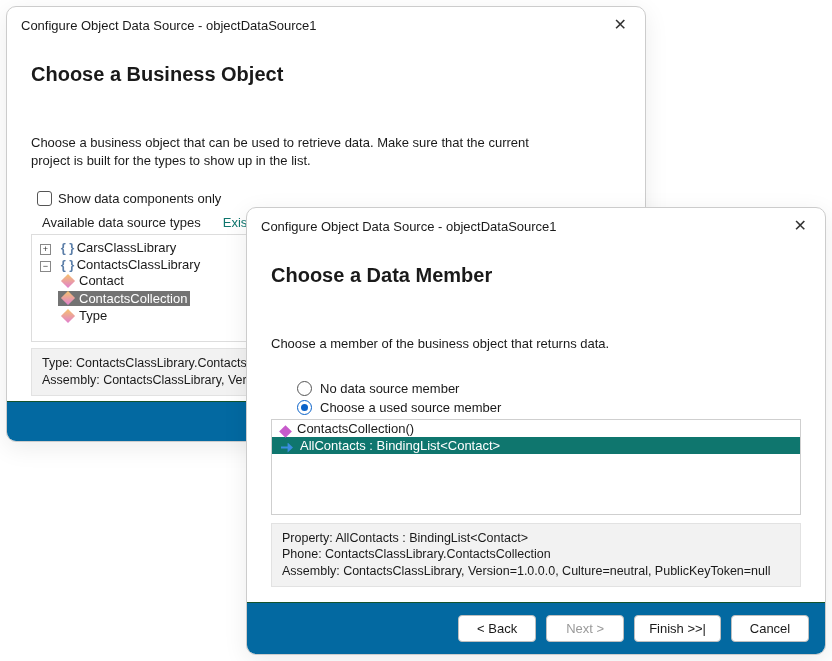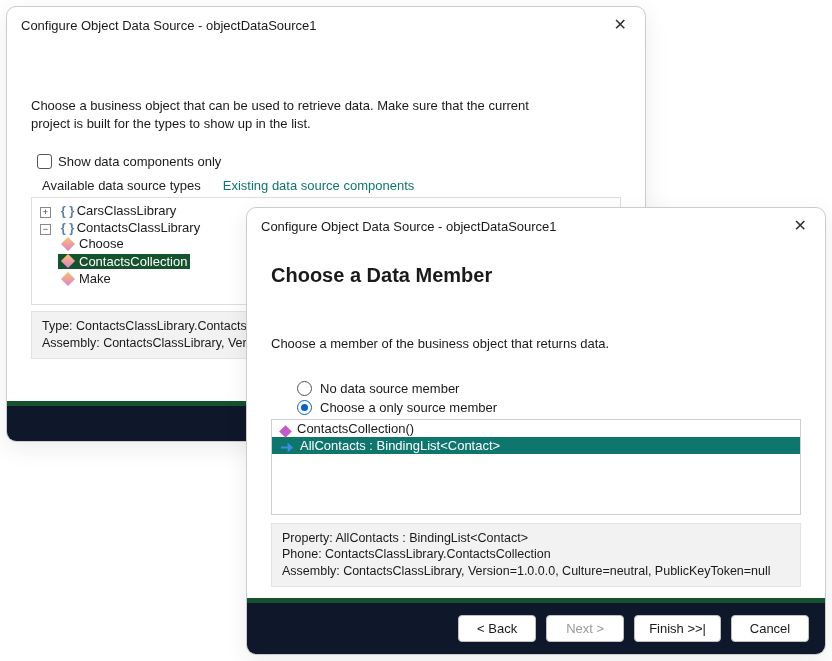--- a/index.html
+++ b/index.html
@@ -70,21 +70,21 @@
     border-top: 1px solid #ddd;
     background: #fff;
     padding: 4px 4px;
     height: 108px;
     overflow: hidden;
   }
   .tree ul { list-style: none; margin: 0; padding: 0 0 0 18px; }
   .tree > ul { padding-left: 4px; }
   .tree li { padding: 1px 0; white-space: nowrap; }
   .node { display: inline-flex; align-items: center; gap: 4px; padding: 0 3px; }
-  .node.sel { background: #14532d; color: #fff; }
+  .node.sel { background: #737373; color: #fff; }
   .expander {
     width: 11px; height: 11px; border: 1px solid #888; display: inline-flex;
     align-items: center; justify-content: center; font-size: 9px; line-height: 1;
     color: #333; background: #fff; margin-right: 3px;
   }
   .ico-ns {
     display: inline-block; width: 12px; color: #5b7ea8; font-weight: 700;
   }
   .ico-cls {
     display: inline-block; width: 10px; height: 10px;
@@ -104,22 +104,22 @@
   }
   .info-box {
     background: #f2f2f2;
     border: 1px solid #e2e2e2;
     padding: 6px 10px;
     font-size: 12.5px;
     line-height: 1.35;
     margin-top: 6px;
   }
   .footer {
-    background: #0f172a;
-    border-top: 5px solid #14532d;
+    background: #0369a1;
+    border-top: 1px solid #14532d;
     padding: 12px 16px;
     display: flex;
     justify-content: flex-end;
     gap: 10px;
   }
   .btn {
     min-width: 78px;
     padding: 5px 14px;
     border: 1px solid #bfbfbf;
     border-radius: 4px;
@@ -156,20 +156,21 @@
 </style>
 </head>
 <body>
 
 <div class="dialog dlg1">
   <div class="titlebar">
     <span>Configure Object Data Source - objectDataSource1</span>
     <span class="close-x">✕</span>
   </div>
   <div class="dlg-body">
+    <h2 class="heading">Choose a Business Object</h2>
     <div class="subtext">Choose a business object that can be used to retrieve data. Make sure that the current project is built for the types to show up in the list.</div>
 
     <div class="chk-row">
       <span class="chk"></span>
       <span>Show data components only</span>
     </div>
 
     <div class="tabs">
       <div class="tab">Available data source types</div>
       <div class="tab inactive">Existing data source components</div>
@@ -187,33 +188,33 @@
         <li>
           <span class="expander">−</span>
           <span class="node">
             <span class="ico-ns">{ }</span>
             <span>ContactsClassLibrary</span>
           </span>
           <ul>
             <li>
               <span class="node">
                 <span class="ico-cls"></span>
-                <span>Choose</span>
+                <span>Contact</span>
               </span>
             </li>
             <li>
               <span class="node sel">
                 <span class="ico-cls"></span>
                 <span>ContactsCollection</span>
               </span>
             </li>
             <li>
               <span class="node">
                 <span class="ico-cls"></span>
-                <span>Make</span>
+                <span>Type</span>
               </span>
             </li>
           </ul>
         </li>
       </ul>
     </div>
 
     <div class="info-box">
       <div>Type: ContactsClassLibrary.ContactsC</div>
       <div>Assembly: ContactsClassLibrary, Vers</div>
@@ -230,21 +231,21 @@
   <div class="dlg-body">
     <h2 class="heading">Choose a Data Member</h2>
     <div class="subtext" style="margin-bottom:28px">Choose a member of the business object that returns data.</div>
 
     <div class="radio-row">
       <span class="radio"></span>
       <span>No data source member</span>
     </div>
     <div class="radio-row">
       <span class="radio checked"></span>
-      <span>Choose a only source member</span>
+      <span>Choose a used source member</span>
     </div>
 
     <div class="member-box">
       <div class="member-row">
         <span class="ico-method"></span>
         <span>ContactsCollection()</span>
       </div>
       <div class="member-row sel">
         <span class="ico-prop"></span>
         <span>AllContacts : BindingList&lt;Contact&gt;</span>

